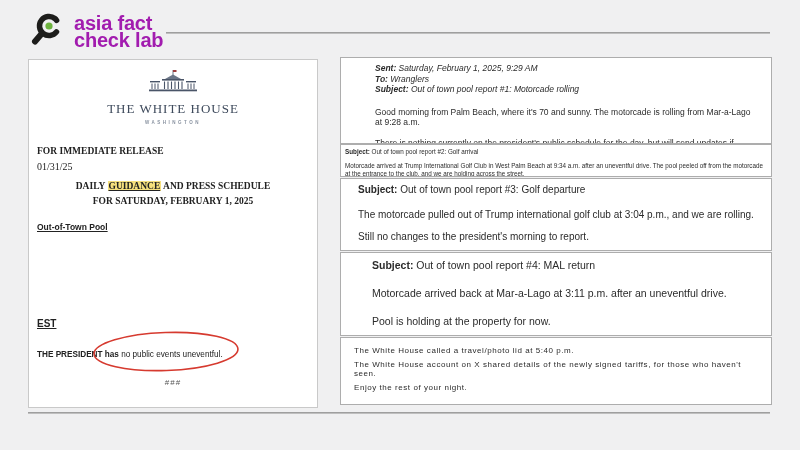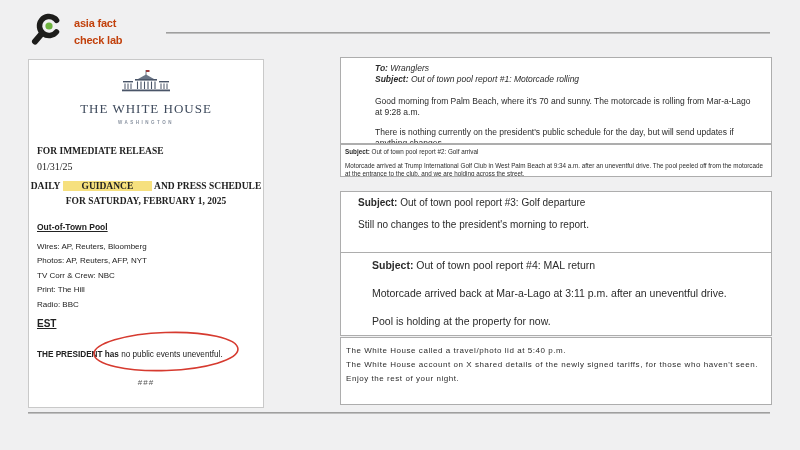--- a/index.html
+++ b/index.html
@@ -5,42 +5,42 @@
   * { margin: 0; padding: 0; box-sizing: border-box; }
   html,body { width: 800px; height: 450px; }
   body { font-family: "Liberation Sans", sans-serif; }
   .stage {
     position: relative; width: 800px; height: 450px;
     background: #f0f0f1; overflow: hidden;
   }
 
   
   .brand { position: absolute; left: 27px; top: 11px; display: flex; align-items: center; gap: 9px; }
-  .brand-text { font-weight: bold; font-size: 11px; line-height: 17px; color: #c2410c; letter-spacing: -0.2px; }
+  .brand-text { font-weight: bold; font-size: 20px; line-height: 17px; color: #a21caf; letter-spacing: -0.2px; }
 
   
   .rule-top { position: absolute; left: 166px; top: 32px; width: 604px; height: 2px;
     background: linear-gradient(#8f8f8f, #cfcfcf); }
   .rule-bottom { position: absolute; left: 28px; top: 412px; width: 742px; height: 2px;
     background: linear-gradient(#8f8f8f, #cfcfcf); }
 
   
-  .doc { position: absolute; left: 28px; top: 59px; width: 236px; height: 349px;
+  .doc { position: absolute; left: 28px; top: 59px; width: 290px; height: 349px;
     background: #fff; border: 1px solid #c9c9c9; }
   .doc * { color: #222; }
   .wh-letterhead { position: absolute; top: 9px; left: 0; width: 100%; text-align: center; }
   .wh-name { font-family: "Liberation Serif", serif; font-size: 13px; letter-spacing: 1px;
     color: #3e4a5c; margin-top: 2px; }
   .wh-sub { font-size: 4.5px; letter-spacing: 2.5px; color: #8a93a1; margin-top: 3px; font-weight: bold; }
   .doc-serif { font-family: "Liberation Serif", serif; }
   .release-line { position: absolute; left: 8px; top: 86px; font-size: 9.5px; font-weight: bold; }
   .release-date { position: absolute; left: 8px; top: 101px; font-size: 10px; }
   .doc-title { position: absolute; left: 0; top: 119px; width: 100%; text-align: center;
     font-size: 9.5px; font-weight: bold; line-height: 15px; }
-  .hl { background: #f6e07e; padding: 0 19px; }
+  .hl { background: #f6e07e; padding: 0 1px; text-decoration: underline; }
   .pool-heading { position: absolute; left: 8px; top: 162px; font-size: 8.5px; font-weight: bold;
     text-decoration: underline; }
   .pool-lines { position: absolute; left: 8px; top: 180px; font-size: 8px; line-height: 14.4px;
     list-style: none; color: #333; }
   .tz { position: absolute; left: 8px; top: 258px; font-size: 10px; font-weight: bold;
     text-decoration: underline; }
   .president-line { position: absolute; left: 8px; top: 290px; font-size: 8.2px; }
   .president-line .strong { font-weight: bold; }
   .circle-annotation { position: absolute; left: 62px; top: 270px; width: 150px; height: 43px; }
   .end-mark { position: absolute; left: 0; top: 318px; width: 100%; text-align: center;
@@ -49,28 +49,28 @@
   
   .mailbox { position: absolute; left: 340px; width: 432px; background: #fff;
     border: 1px solid #adadad; color: #2b2b2b; overflow: hidden; }
   .mailbox .lbl { font-weight: bold; }
   .mail-1 { top: 57px; height: 87px; padding: 5px 12px 0 34px; font-size: 8.5px; line-height: 10.5px; }
   .mail-1 .hdr { font-style: italic; }
   .mail-1 p.body1 { margin-top: 12px; }
   .mail-1 p.body2 { margin-top: 10px; }
   .mail-2 { top: 144px; height: 33px; padding: 3px 6px 0 4px; font-size: 6.3px; line-height: 8px; }
   .mail-2 p { margin-top: 6px; }
-  .mail-3 { top: 191px; height: 73px; padding: 5px 14px 0 17px; font-size: 10px; line-height: 12px; }
+  .mail-3 { top: 178px; height: 73px; padding: 5px 14px 0 17px; font-size: 10px; line-height: 12px; }
   .mail-3 p.body1 { margin-top: 13px; }
   .mail-3 p.body2 { margin-top: 10px; }
   .mail-4 { top: 252px; height: 84px; padding: 6px 14px 0 31px; font-size: 10.5px; line-height: 12px; }
   .mail-4 p { margin-top: 16px; }
   .mail-5 { top: 337px; height: 68px; padding: 3px 10px 0 5px; font-size: 8px; line-height: 9.5px;
     letter-spacing: 0.55px; }
-  .mail-5 p { margin-top: 4.5px; }
+  .mail-5 p { margin-top: 4.5px; margin-left: 8px; }
 </style>
 </head>
 <body>
 
 <div class="stage">
 
   <div class="brand">
     <span>
       <svg width="38" height="38" viewBox="0 0 38 38">
         <circle cx="22" cy="15" r="9.5" fill="none" stroke="#1d1d1b" stroke-width="5.5" stroke-linecap="round" stroke-dasharray="47 12.7" transform="rotate(38 22 15)"></circle>
@@ -126,53 +126,48 @@
     <div class="release-line doc-serif">FOR IMMEDIATE RELEASE</div>
     <div class="release-date doc-serif">01/31/25</div>
 
     <div class="doc-title doc-serif">
       <div><span>DAILY </span><span class="hl">GUIDANCE</span><span> AND PRESS SCHEDULE</span></div>
       <div>FOR SATURDAY, FEBRUARY 1, 2025</div>
     </div>
 
     <div class="pool-heading">Out-of-Town Pool</div>
 
-    <ul class="pool-lines">
-      <li>Wires: AP, Reuters, Bloomberg</li>
-      <li>Photos: AP, Reuters, AFP, NYT</li>
-      <li>TV Corr &amp; Crew: NBC</li>
-      <li>Print: The Hill</li>
-      <li>Radio: BBC</li>
-    </ul>
 
     <div class="tz">EST</div>
 
     <div class="president-line"><span class="strong">THE PRESIDENT has </span><span>no public events uneventful.</span></div>
 
     <svg class="circle-annotation" viewBox="0 0 150 43">
       <ellipse cx="75" cy="21.5" rx="72" ry="19" fill="none" stroke="#d63a2f" stroke-width="1.6" transform="rotate(-2 75 21.5)"></ellipse>
     </svg>
 
     <div class="end-mark">###</div>
   </div>
 
   <div class="mailbox mail-1">
+    <div class="hdr"><span class="lbl">Sent:</span><span> Saturday, February 1, 2025, 9:29 AM</span></div>
     <div class="hdr"><span class="lbl">To:</span><span> Wranglers</span></div>
     <div class="hdr"><span class="lbl">Subject:</span><span> Out of town pool report #1: Motorcade rolling</span></div>
     <p class="body1">Good morning from Palm Beach, where it's 70 and sunny. The motorcade is rolling from Mar-a-Lago at 9:28 a.m.</p>
     <p class="body2">There is nothing currently on the president's public schedule for the day, but will send updates if anything changes.</p>
   </div>
 
   <div class="mailbox mail-2">
     <div><span class="lbl">Subject:</span><span> Out of town pool report #2: Golf arrival</span></div>
     <p>Motorcade arrived at Trump International Golf Club in West Palm Beach at 9:34 a.m. after an uneventful drive. The pool peeled off from the motorcade at the entrance to the club, and we are holding across the street.</p>
   </div>
 
   <div class="mailbox mail-3">
     <div><span class="lbl">Subject:</span><span> Out of town pool report #3: Golf departure</span></div>
+    <p class="body1">The motorcade pulled out of Trump international golf club at 3:04 p.m., and we are rolling.</p>
     <p class="body2">Still no changes to the president's morning to report.</p>
   </div>
 
   <div class="mailbox mail-4">
     <div><span class="lbl">Subject:</span><span> Out of town pool report #4: MAL return</span></div>
     <p>Motorcade arrived back at Mar-a-Lago at 3:11 p.m. after an uneventful drive.</p>
     <p>Pool is holding at the property for now.</p>
   </div>
 
   <div class="mailbox mail-5">

